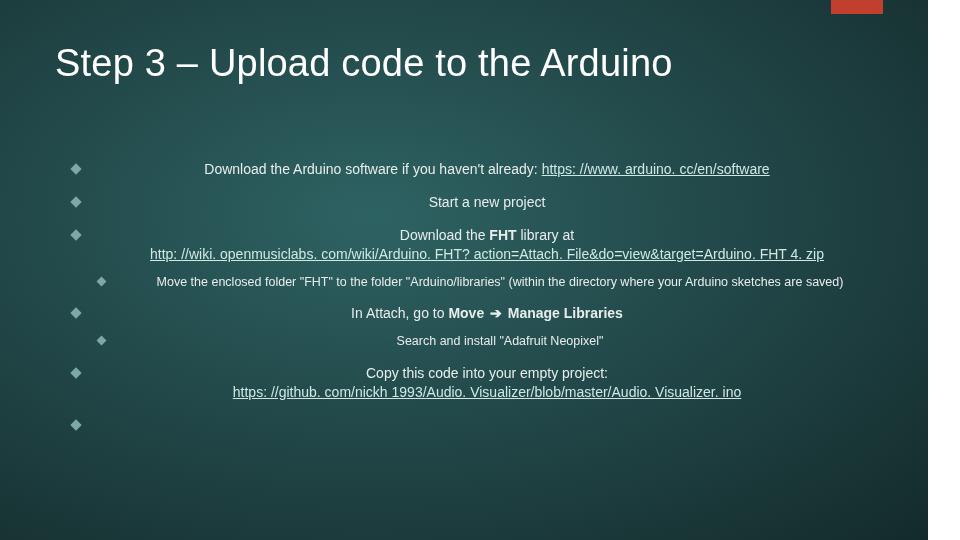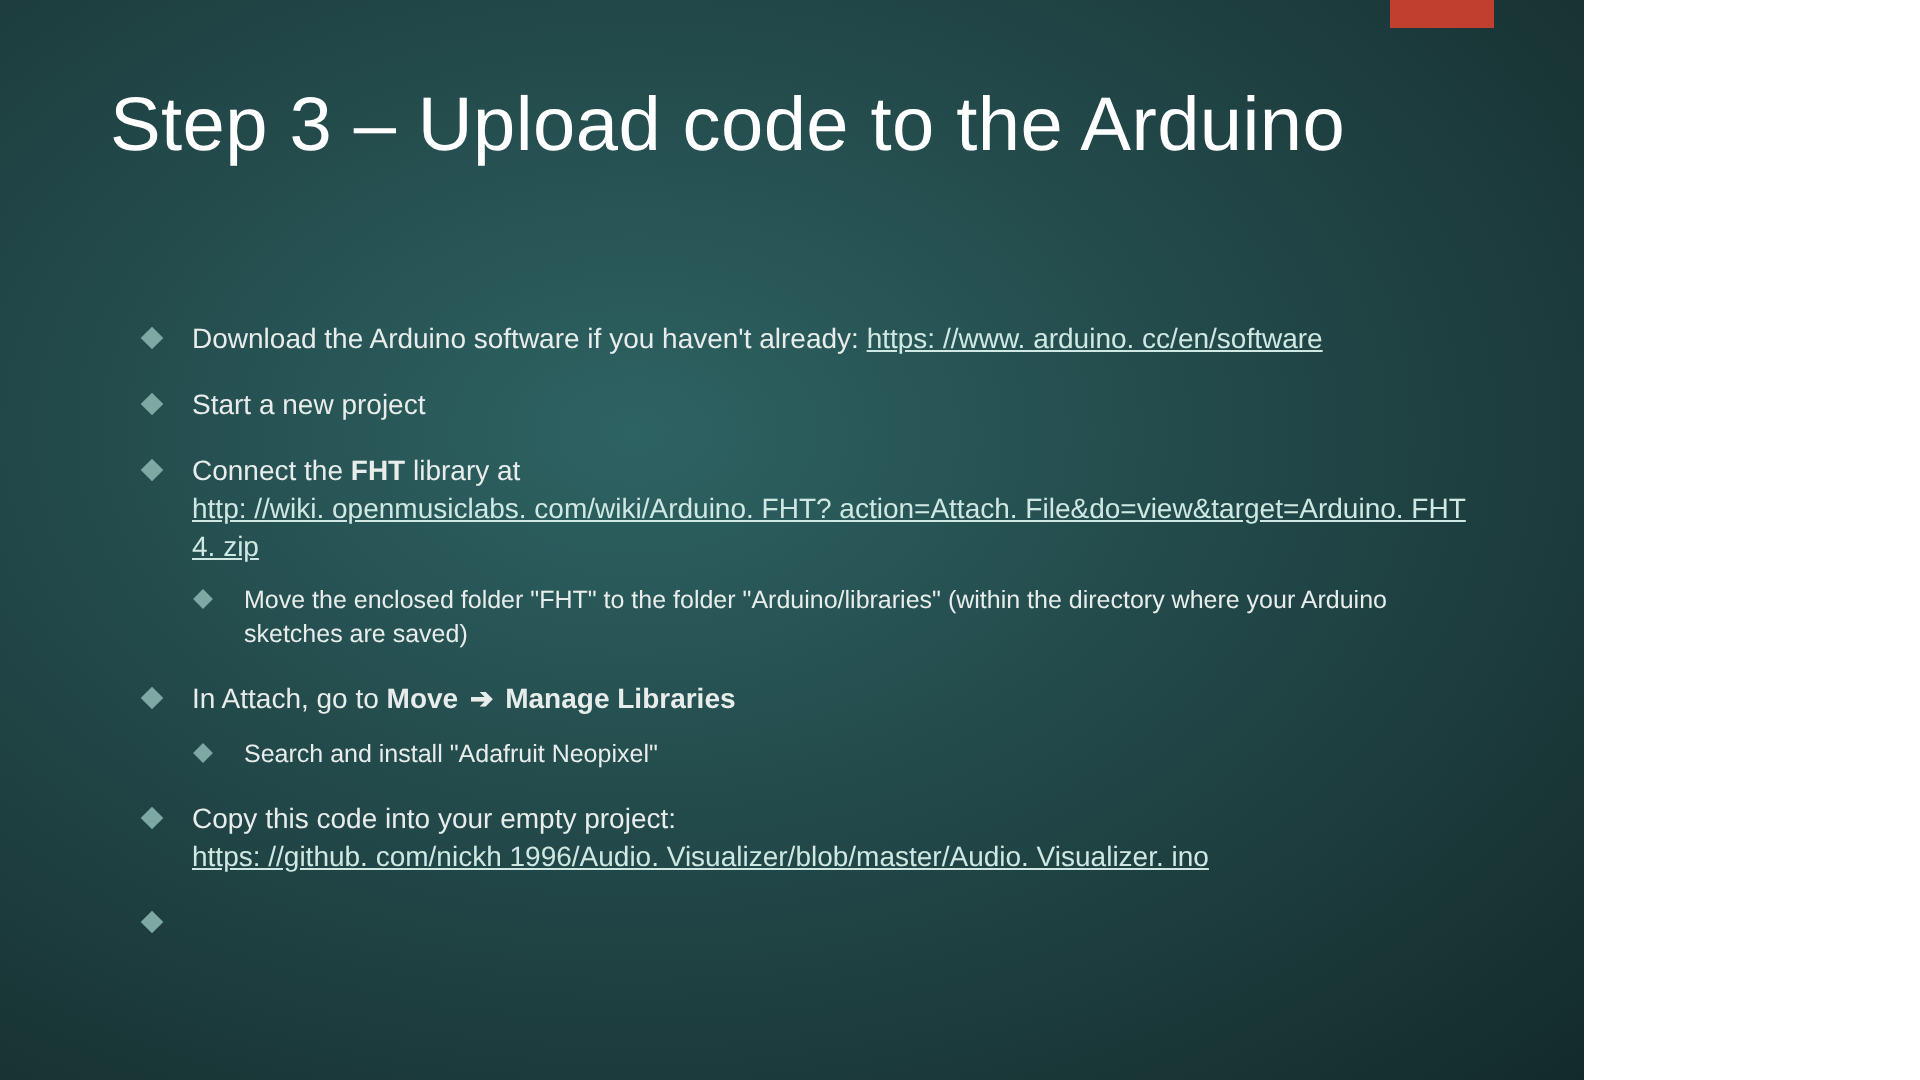--- a/index.html
+++ b/index.html
@@ -1,18 +1,18 @@
 <!DOCTYPE html>
 <html><head>
 <meta charset="utf-8">
 <style>
   * { margin: 0; padding: 0; box-sizing: border-box; }
   html, body { width: 960px; height: 540px; overflow: hidden; font-family: Arial, Helvetica, sans-serif; }
   .slide {
-    width: 792px; height: 540px;
+    width: 928px; height: 540px;
     background: radial-gradient(ellipse at 40% 40%, #2e6363 0%, #254e4f 35%, #1c3b3c 70%, #132a2b 100%);
     color: #e8edec;
     position: relative;
   }
   .accent-bar {
     position: absolute;
     top: 0; right: 45px;
     width: 52px; height: 14px;
     background: #c13f2e;
   }
@@ -22,20 +22,21 @@
     font-size: 38px;
     font-weight: 400;
     color: #ffffff;
     letter-spacing: 0.2px;
   }
   .content {
     position: absolute;
     top: 160px; left: 70px; right: 50px;
     font-size: 14px;
     line-height: 1.35;
+    text-align: center;
   }
   ul.top { list-style: none; }
   ul.top > li { margin-bottom: 14px; position: relative; padding-left: 26px; }
   ul.sub { list-style: none; margin-top: 10px; }
   ul.sub > li { margin-bottom: 10px; position: relative; padding-left: 26px; font-size: 12.5px; }
   .diamond {
     position: absolute;
     left: 2px; top: 5px;
     width: 8px; height: 8px;
     background: #7ea8a3;
@@ -73,21 +74,21 @@
         <span>Download the Arduino software if you haven't already: </span><span class="link">https: //www. arduino. cc/en/software</span>
       </li>
 
       <li>
         <span class="diamond"></span>
         <span>Start a new project</span>
       </li>
 
       <li>
         <span class="diamond"></span>
-        <span>Connect the </span><span class="bold">FHT</span><span> library at </span><br>
+        <span>Download the </span><span class="bold">FHT</span><span> library at </span><br>
         <span class="link">http: //wiki. openmusiclabs. com/wiki/Arduino. FHT? action=Attach. File&amp;do=view&amp;target=Arduino. FHT 4. zip</span>
         <ul class="sub">
           <li>
             <span class="diamond-sm"></span>
             <span>Move the enclosed folder "FHT" to the folder "Arduino/libraries" (within the directory where your Arduino sketches are saved)</span>
           </li>
         </ul>
       </li>
 
       <li>
@@ -97,21 +98,21 @@
           <li>
             <span class="diamond-sm"></span>
             <span>Search and install "Adafruit Neopixel"</span>
           </li>
         </ul>
       </li>
 
       <li>
         <span class="diamond"></span>
         <span>Copy this code into your empty project: </span><br>
-        <span class="link">https: //github. com/nickh 1996/Audio. Visualizer/blob/master/Audio. Visualizer. ino</span>
+        <span class="link">https: //github. com/nickh 1993/Audio. Visualizer/blob/master/Audio. Visualizer. ino</span>
       </li>
 
 
       <li>
         <span class="diamond"></span>
       </li>
 
     </ul>
   </div>
 </div>

